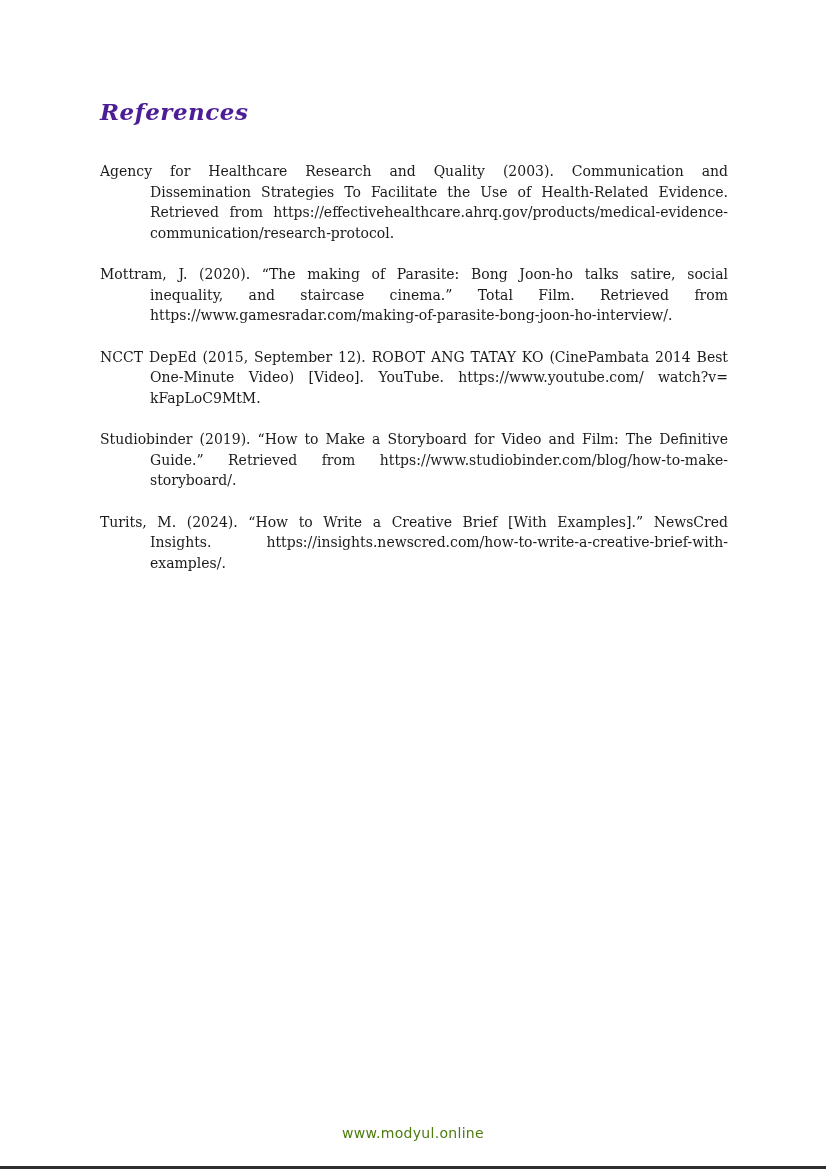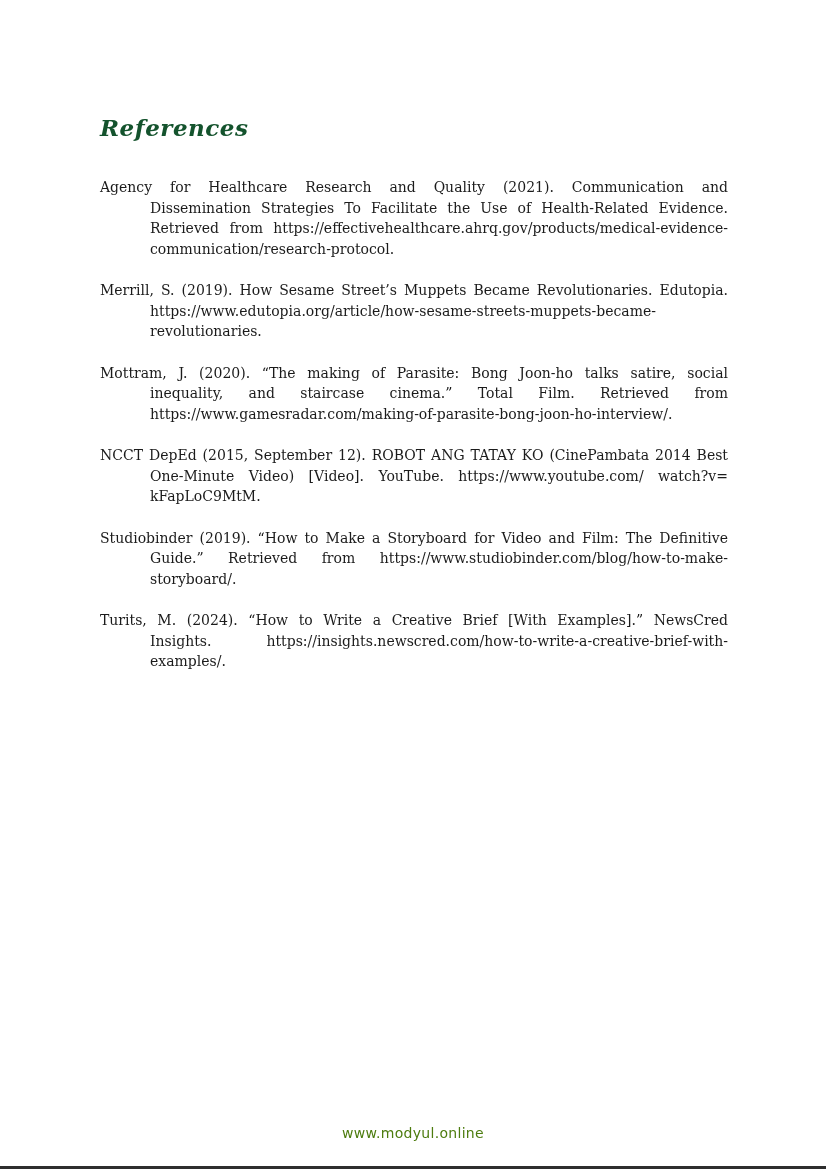--- a/index.html
+++ b/index.html
@@ -21,22 +21,22 @@
     position: absolute;
     left: 100px;
     top: 98px;
     width: 628px;
   }
   .doc-title {
     font-size: 23px;
     font-weight: bold;
     font-style: italic;
     letter-spacing: 0.5px;
-    margin: 16px 0 36px 0;
-    color: #14532d;
+    margin: 0 0 36px 0;
+    color: #4c1d95;
   }
   .ref-list {
     margin: 0;
     padding: 0;
   }
   .ref-entry {
     font-size: 14px;
     line-height: 20.5px;
     text-align: justify;
     padding-left: 50px;
@@ -66,22 +66,21 @@
   }
 </style>
 </head>
 <body>
 
 <div class="page">
   <div class="content">
     <h1 class="doc-title">References</h1>
 
     <div class="ref-list">
-      <p class="ref-entry">Agency for Healthcare Research and Quality (2021). Communication and Dissemination Strategies To Facilitate the Use of Health-Related Evidence. Retrieved from https://effectivehealthcare.ahrq.gov/products/medical-evidence-communication/research-protocol.</p>
-      <p class="ref-entry">Merrill, S. (2019). How Sesame Street’s Muppets Became Revolutionaries. Edutopia. https://www.edutopia.org/article/how-sesame-streets-muppets-became-revolutionaries.</p>
+      <p class="ref-entry">Agency for Healthcare Research and Quality (2003). Communication and Dissemination Strategies To Facilitate the Use of Health-Related Evidence. Retrieved from https://effectivehealthcare.ahrq.gov/products/medical-evidence-communication/research-protocol.</p>
       <p class="ref-entry">Mottram, J. (2020). “The making of Parasite: Bong Joon-ho talks satire, social inequality, and staircase cinema.” Total Film. Retrieved from https://www.gamesradar.com/making-of-parasite-bong-joon-ho-interview/.</p>
       <p class="ref-entry">NCCT DepEd (2015, September 12). ROBOT ANG TATAY KO (CinePambata 2014 Best One-Minute Video) [Video]. YouTube. https://www.youtube.com/ watch?v= kFapLoC9MtM.</p>
       <p class="ref-entry">Studiobinder (2019). “How to Make a Storyboard for Video and Film: The Definitive Guide.” Retrieved from https://www.studiobinder.com/blog/how-to-make-storyboard/.</p>
       <p class="ref-entry">Turits, M. (2024). “How to Write a Creative Brief [With Examples].” NewsCred Insights. https://insights.newscred.com/how-to-write-a-creative-brief-with-examples/.</p>
     </div>
   </div>
 
   <div class="footer-watermark">www.modyul.online</div>
 
   <div class="bottom-edge"></div>

